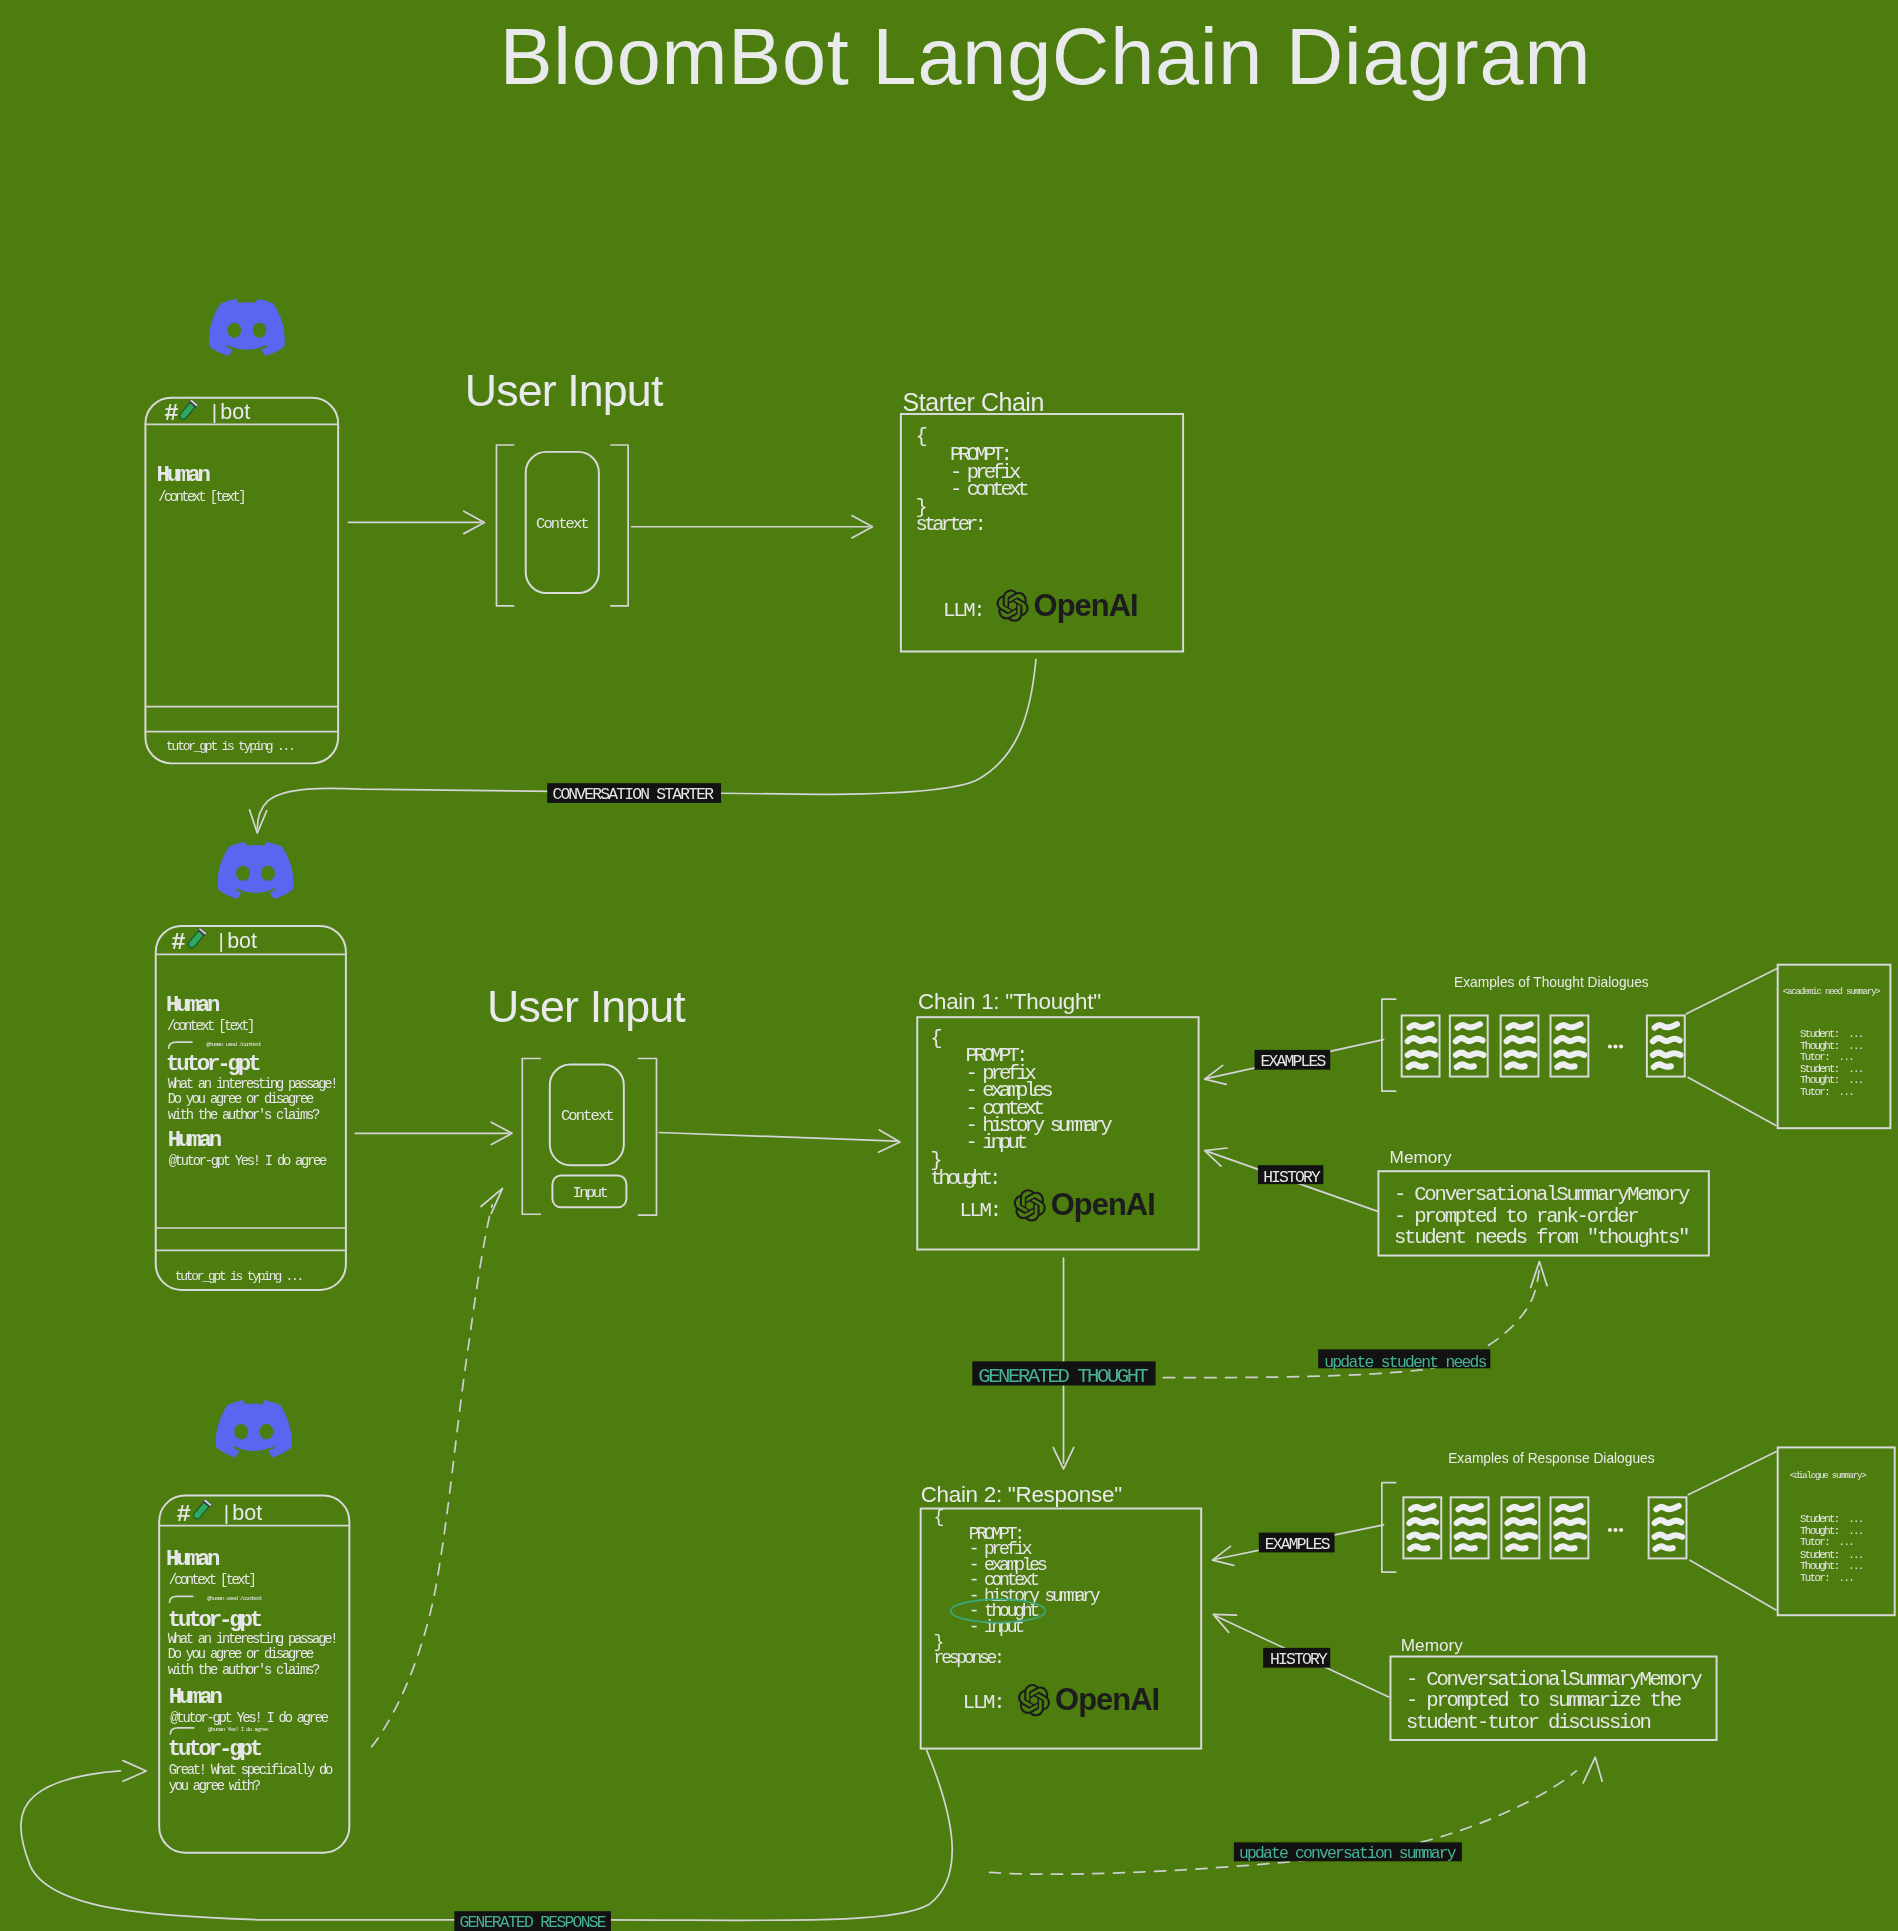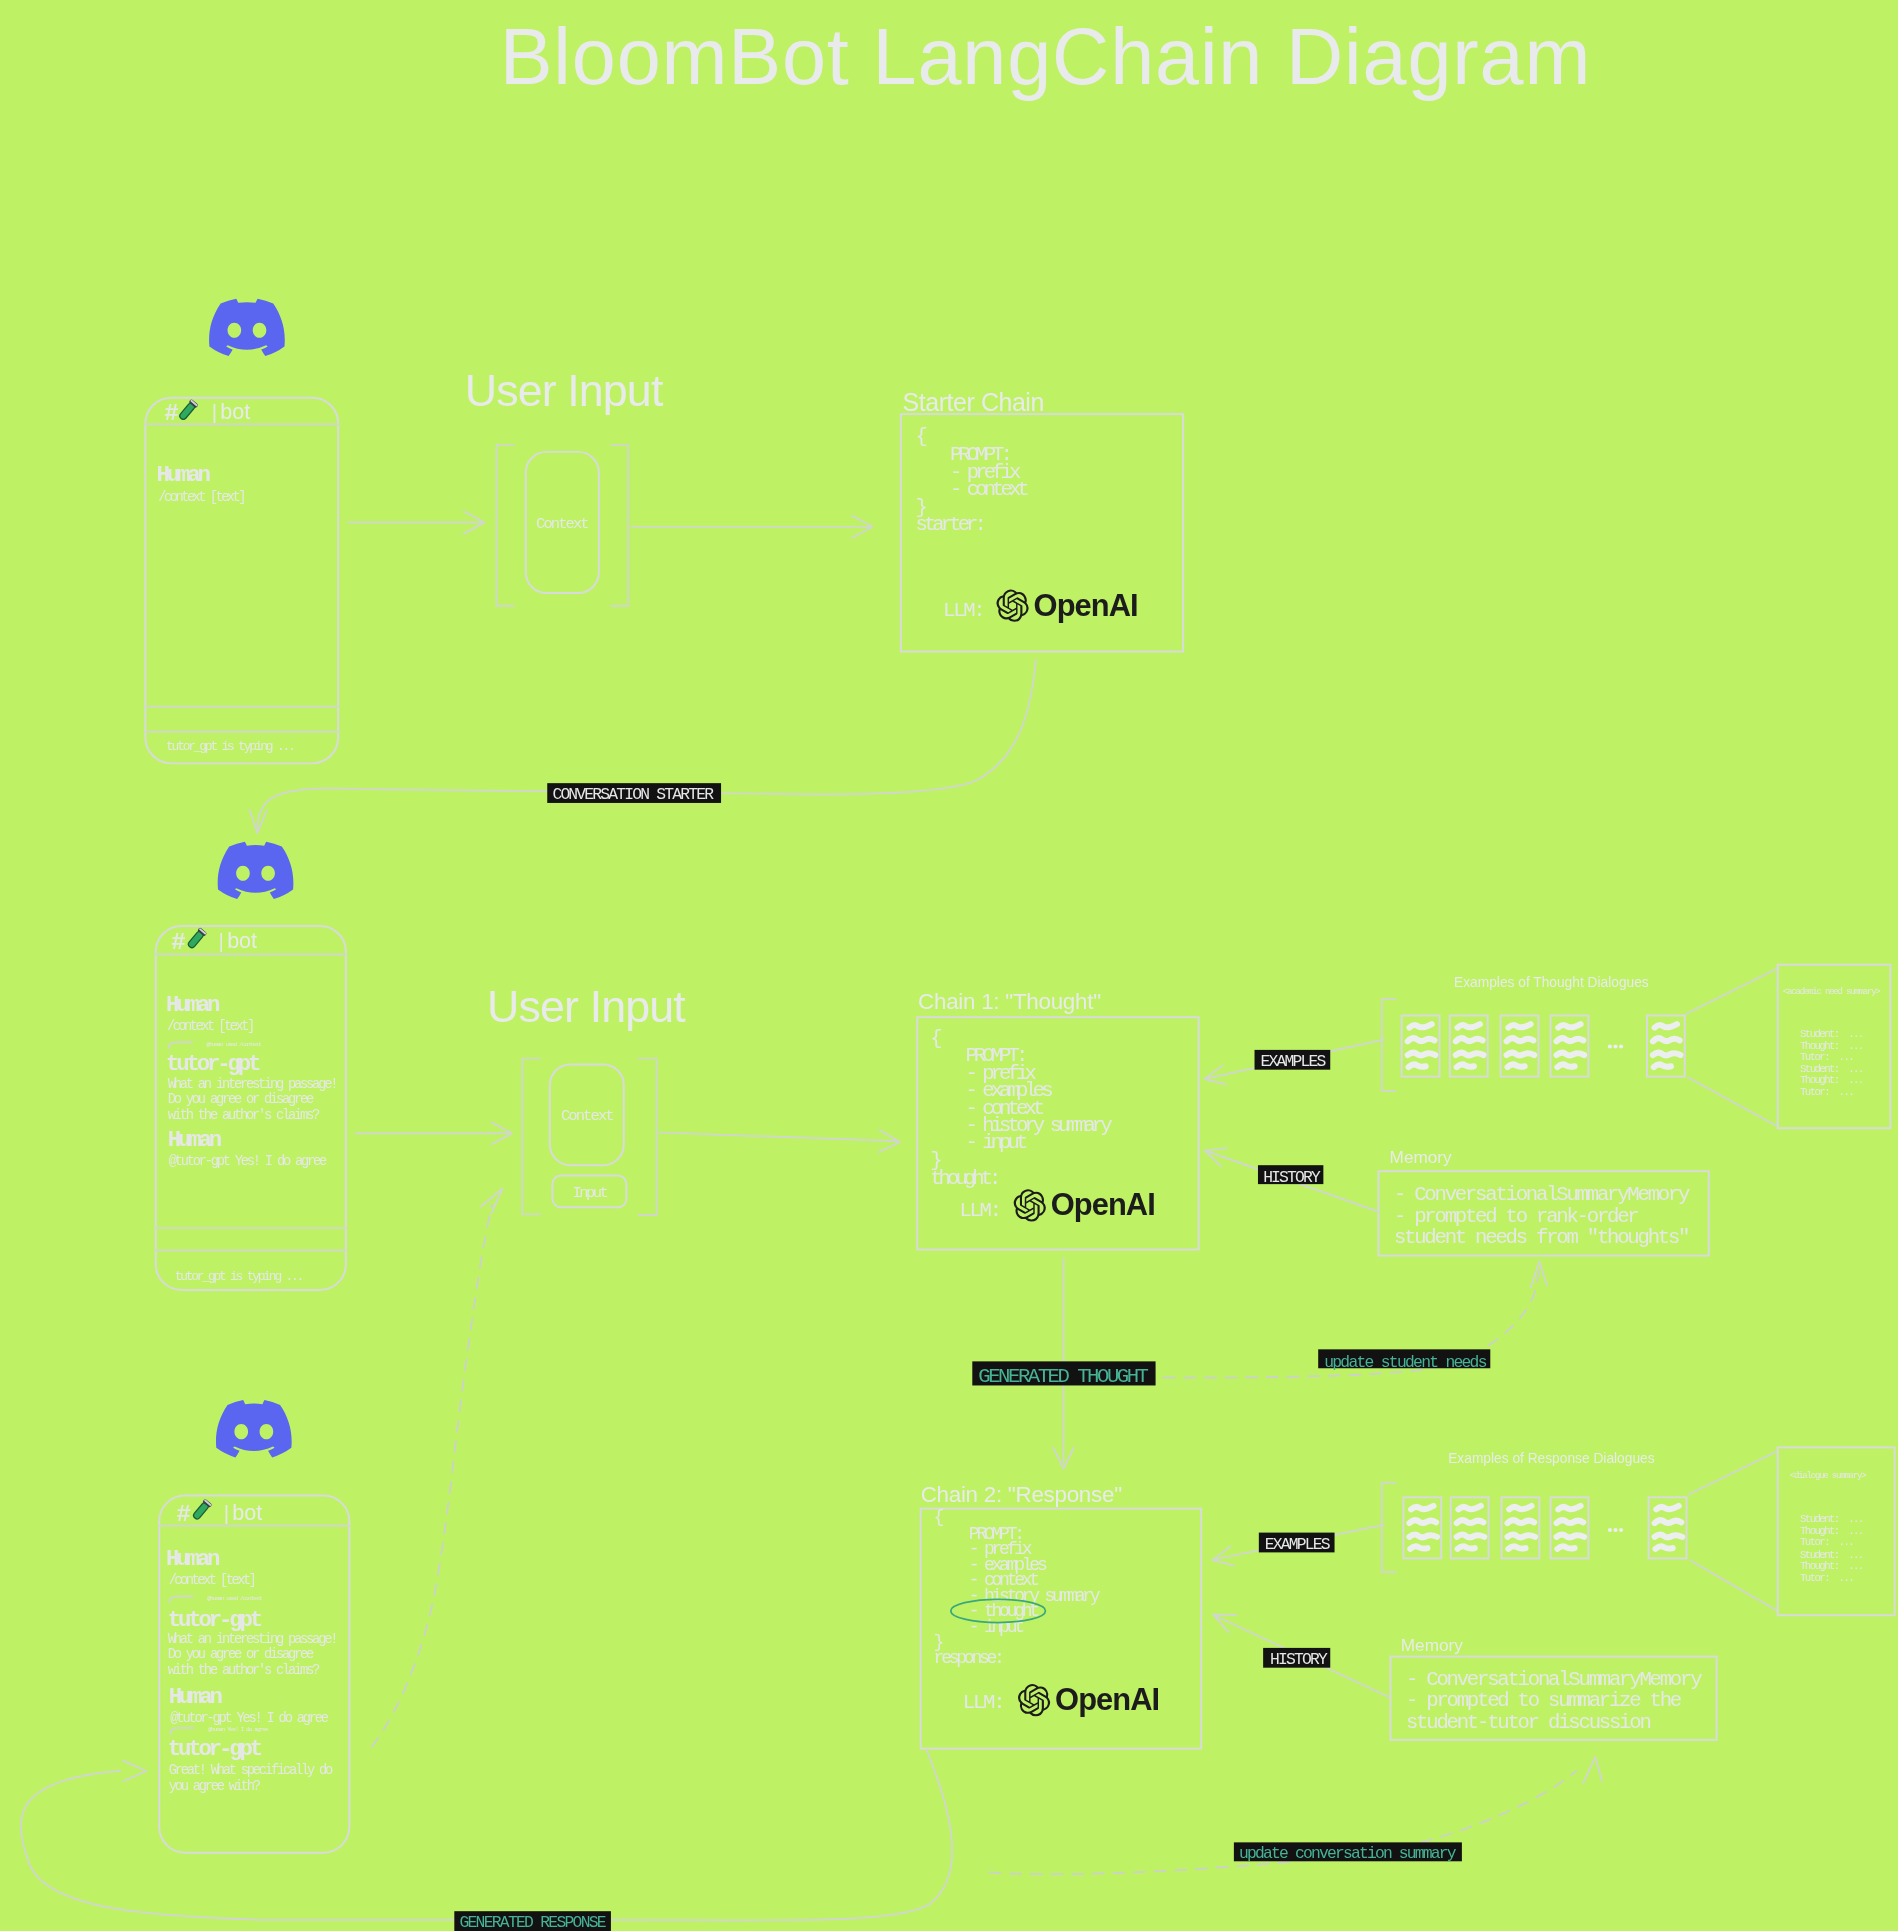--- a/index.html
+++ b/index.html
@@ -1,16 +1,16 @@
 <!DOCTYPE html>
 <html style="font-size:13.8px"><head>
 <meta charset="utf-8">
 <style>
 html,body{margin:0;padding:0;background:#121212;}
-#c{position:relative;width:1899px;height:1932px;background:#bef264;overflow:hidden;}
+#c{position:relative;width:1899px;height:1932px;background:#4d7c0f;overflow:hidden;}
 text{white-space:pre;}
 .hw{font-family:"Liberation Sans",sans-serif;fill:#e9eaec;}
 .mo{font-family:"Liberation Mono",monospace;fill:#e6e7e9;}
 .code{font-size:24px;letter-spacing:-4.6px;}
 .hdr{font-size:26px;letter-spacing:-3.7px;font-weight:bold;}
 .msg{font-size:16px;letter-spacing:-2.6px;}
 .mem{font-size:24px;letter-spacing:-2.6px;}
 .lbl{font-size:19px;letter-spacing:-2.1px;}
 .tl{fill:#47b295;}
 .ln{stroke:#d2d4d6;stroke-width:2;fill:none;stroke-linecap:round;stroke-linejoin:round;}

